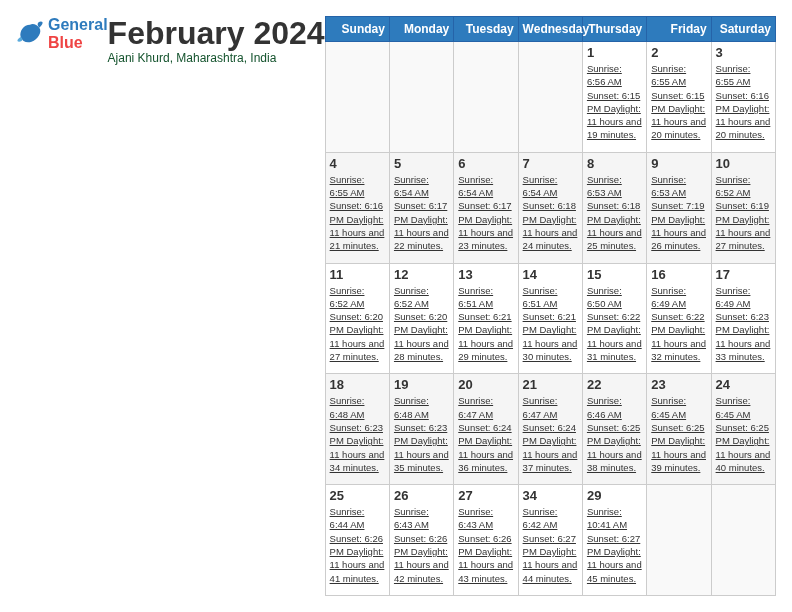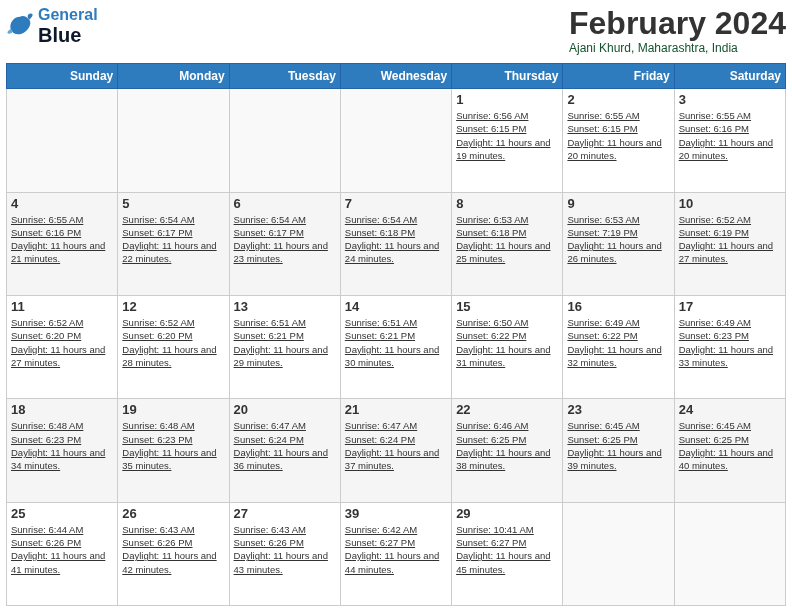--- a/index.html
+++ b/index.html
@@ -6,23 +6,23 @@
     body {
       font-family: Arial, sans-serif;
       background: #fff;
       width: 792px;
       height: 612px;
       overflow: hidden;
     }
     .page {
       width: 792px;
       height: 612px;
-      padding: 6px;
+      padding: 16px;
       display: flex;
-      flex-direction: column;
+      flex-direction: row;
     }
     .header {
       display: flex;
       justify-content: space-between;
       align-items: flex-start;
       margin-bottom: 8px;
     }
     .logo {
       display: flex;
       align-items: center;
@@ -95,21 +95,21 @@
 <div class="page">
   <div class="header">
     <div class="logo">
       <svg class="logo-bird" viewBox="0 0 36 36" xmlns="http://www.w3.org/2000/svg">
         <path d="M18 6 C10 6, 4 14, 6 22 C8 28, 14 30, 20 28 C28 25, 34 16, 30 10 C27 6, 22 4, 18 6Z" fill="#2e7bbd"></path>
         <path d="M30 10 C34 6, 36 2, 32 2 C28 2, 26 6, 30 10Z" fill="#2e7bbd"></path>
         <path d="M6 22 C2 24, 0 28, 4 28 C8 28, 10 25, 6 22Z" fill="#5aabdd"></path>
       </svg>
       <div>
         <div style="font-size:16px;font-weight:bold;color:#2e7bbd;line-height:1.1;">General</div>
-        <div style="font-size:20px;font-weight:bold;color:#0f172a;line-height:1.1;">Blue</div>
+        <div style="font-size:16px;font-weight:bold;color:#ef4444;line-height:1.1;">Blue</div>
       </div>
     </div>
     <div class="title-block">
       <div class="calendar-title">February 2024</div>
       <div class="calendar-subtitle">Ajani Khurd, Maharashtra, India</div>
     </div>
   </div>
 
   <table class="calendar">
     <thead>
@@ -293,21 +293,21 @@
 Sunset: 6:26 PM
 Daylight: 11 hours and 42 minutes.</div>
           </td>
           <td>
             <div class="day-number">27</div>
             <div class="day-info">Sunrise: 6:43 AM
 Sunset: 6:26 PM
 Daylight: 11 hours and 43 minutes.</div>
           </td>
           <td>
-            <div class="day-number">39</div>
+            <div class="day-number">34</div>
             <div class="day-info">Sunrise: 6:42 AM
 Sunset: 6:27 PM
 Daylight: 11 hours and 44 minutes.</div>
           </td>
           <td>
             <div class="day-number">29</div>
             <div class="day-info">Sunrise: 10:41 AM
 Sunset: 6:27 PM
 Daylight: 11 hours and 45 minutes.</div>
           </td>

